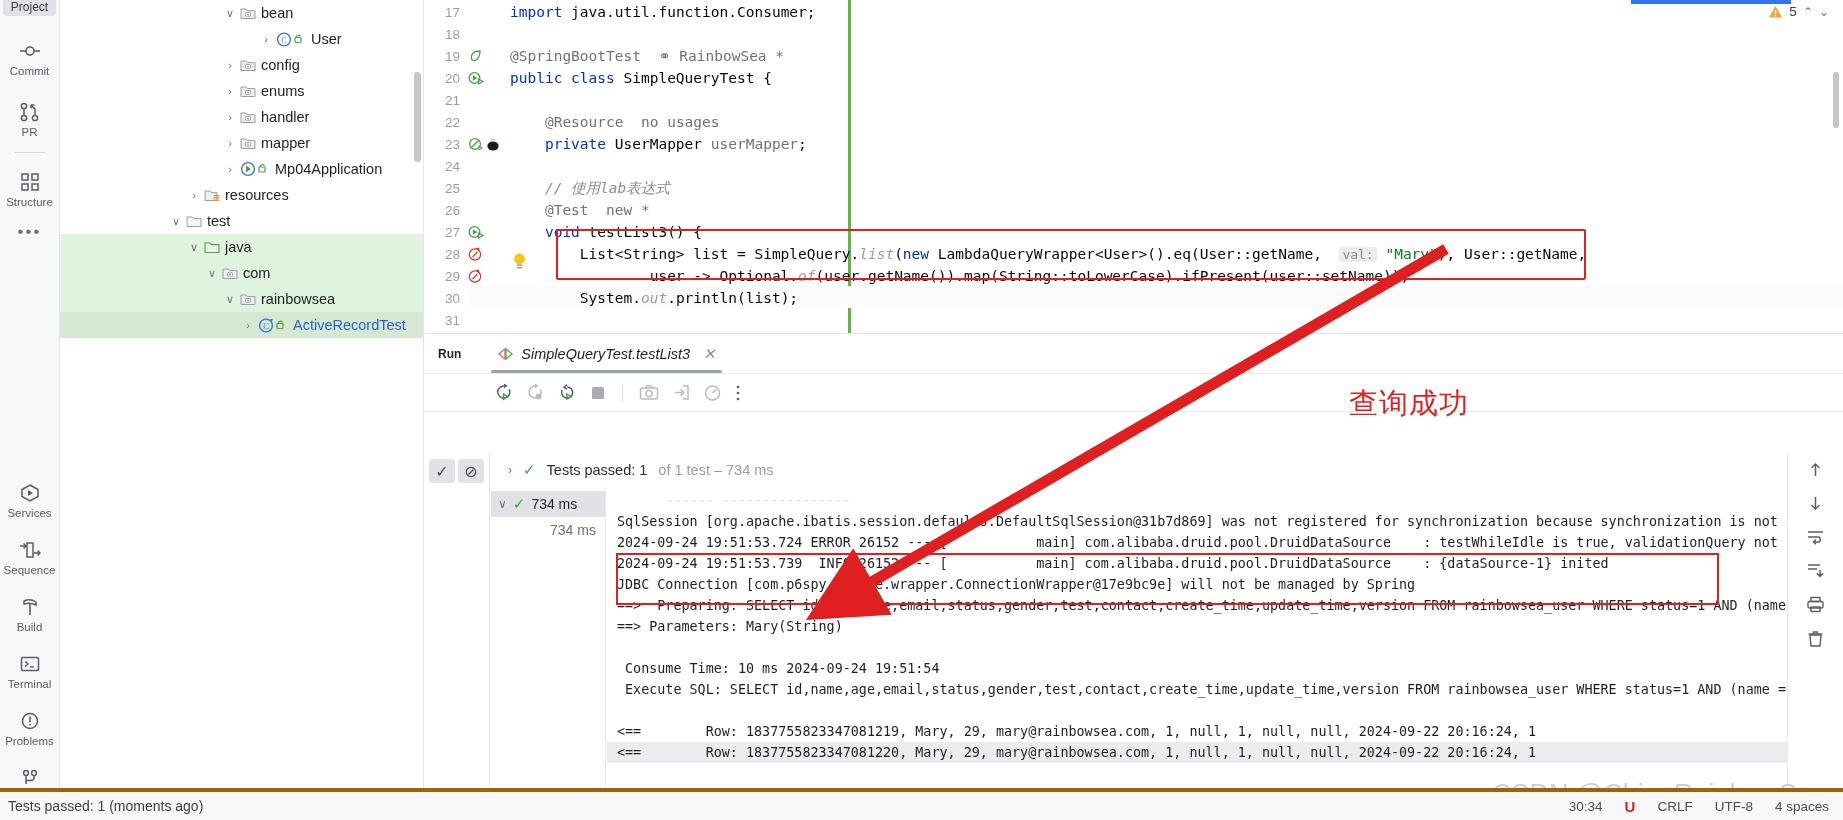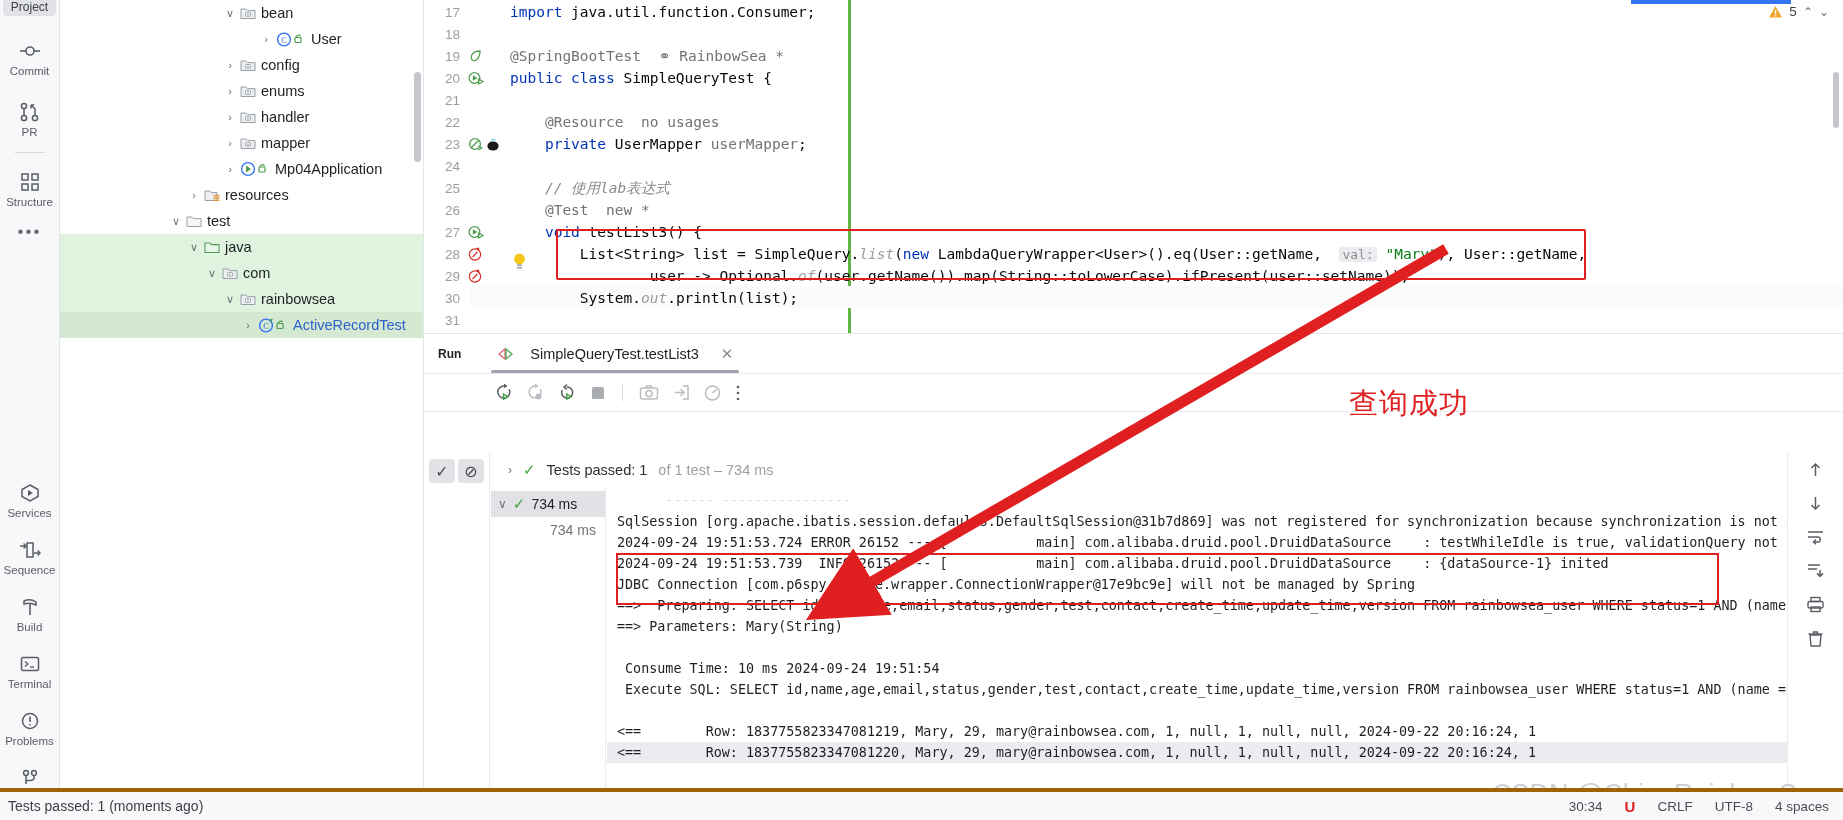--- a/index.html
+++ b/index.html
@@ -109,22 +109,22 @@
   .runpanel {
     position: absolute; left: 0; right: 0; top: 333px; bottom: 32px;
     background: #ffffff; border-top: 1px solid #e3e5e8;
   }
   .run-header {
     height: 40px; display: flex; align-items: center; gap: 0;
     padding-left: 14px; border-bottom: 1px solid #e8eaed; position: relative;
   }
   .run-title { font-size: 12px; font-weight: bold; color: #1e1f22; margin-right: 30px; }
   .run-tab {
-    display: flex; align-items: center; gap: 16px; font-size: 14.5px; color: #1e1f22;
-    padding: 0 6px; height: 40px; position: relative;
+    display: flex; align-items: center; gap: 7px; font-size: 14.5px; color: #1e1f22;
+    padding: 0 6px; height: 40px; position: relative; font-style: italic;
   }
   .run-tab .tabunder {
     position: absolute; left: 0; right: 0; bottom: 1px; height: 3px;
     background: #9fa3ab; border-radius: 2px;
   }
   .tab-close { color: #8a8d93; font-size: 15px; margin-left: 6px; cursor: pointer; }
   .run-toolbar {
     height: 38px; display: flex; align-items: center; gap: 13px;
     padding-left: 70px; border-bottom: 1px solid #e8eaed;
   }

